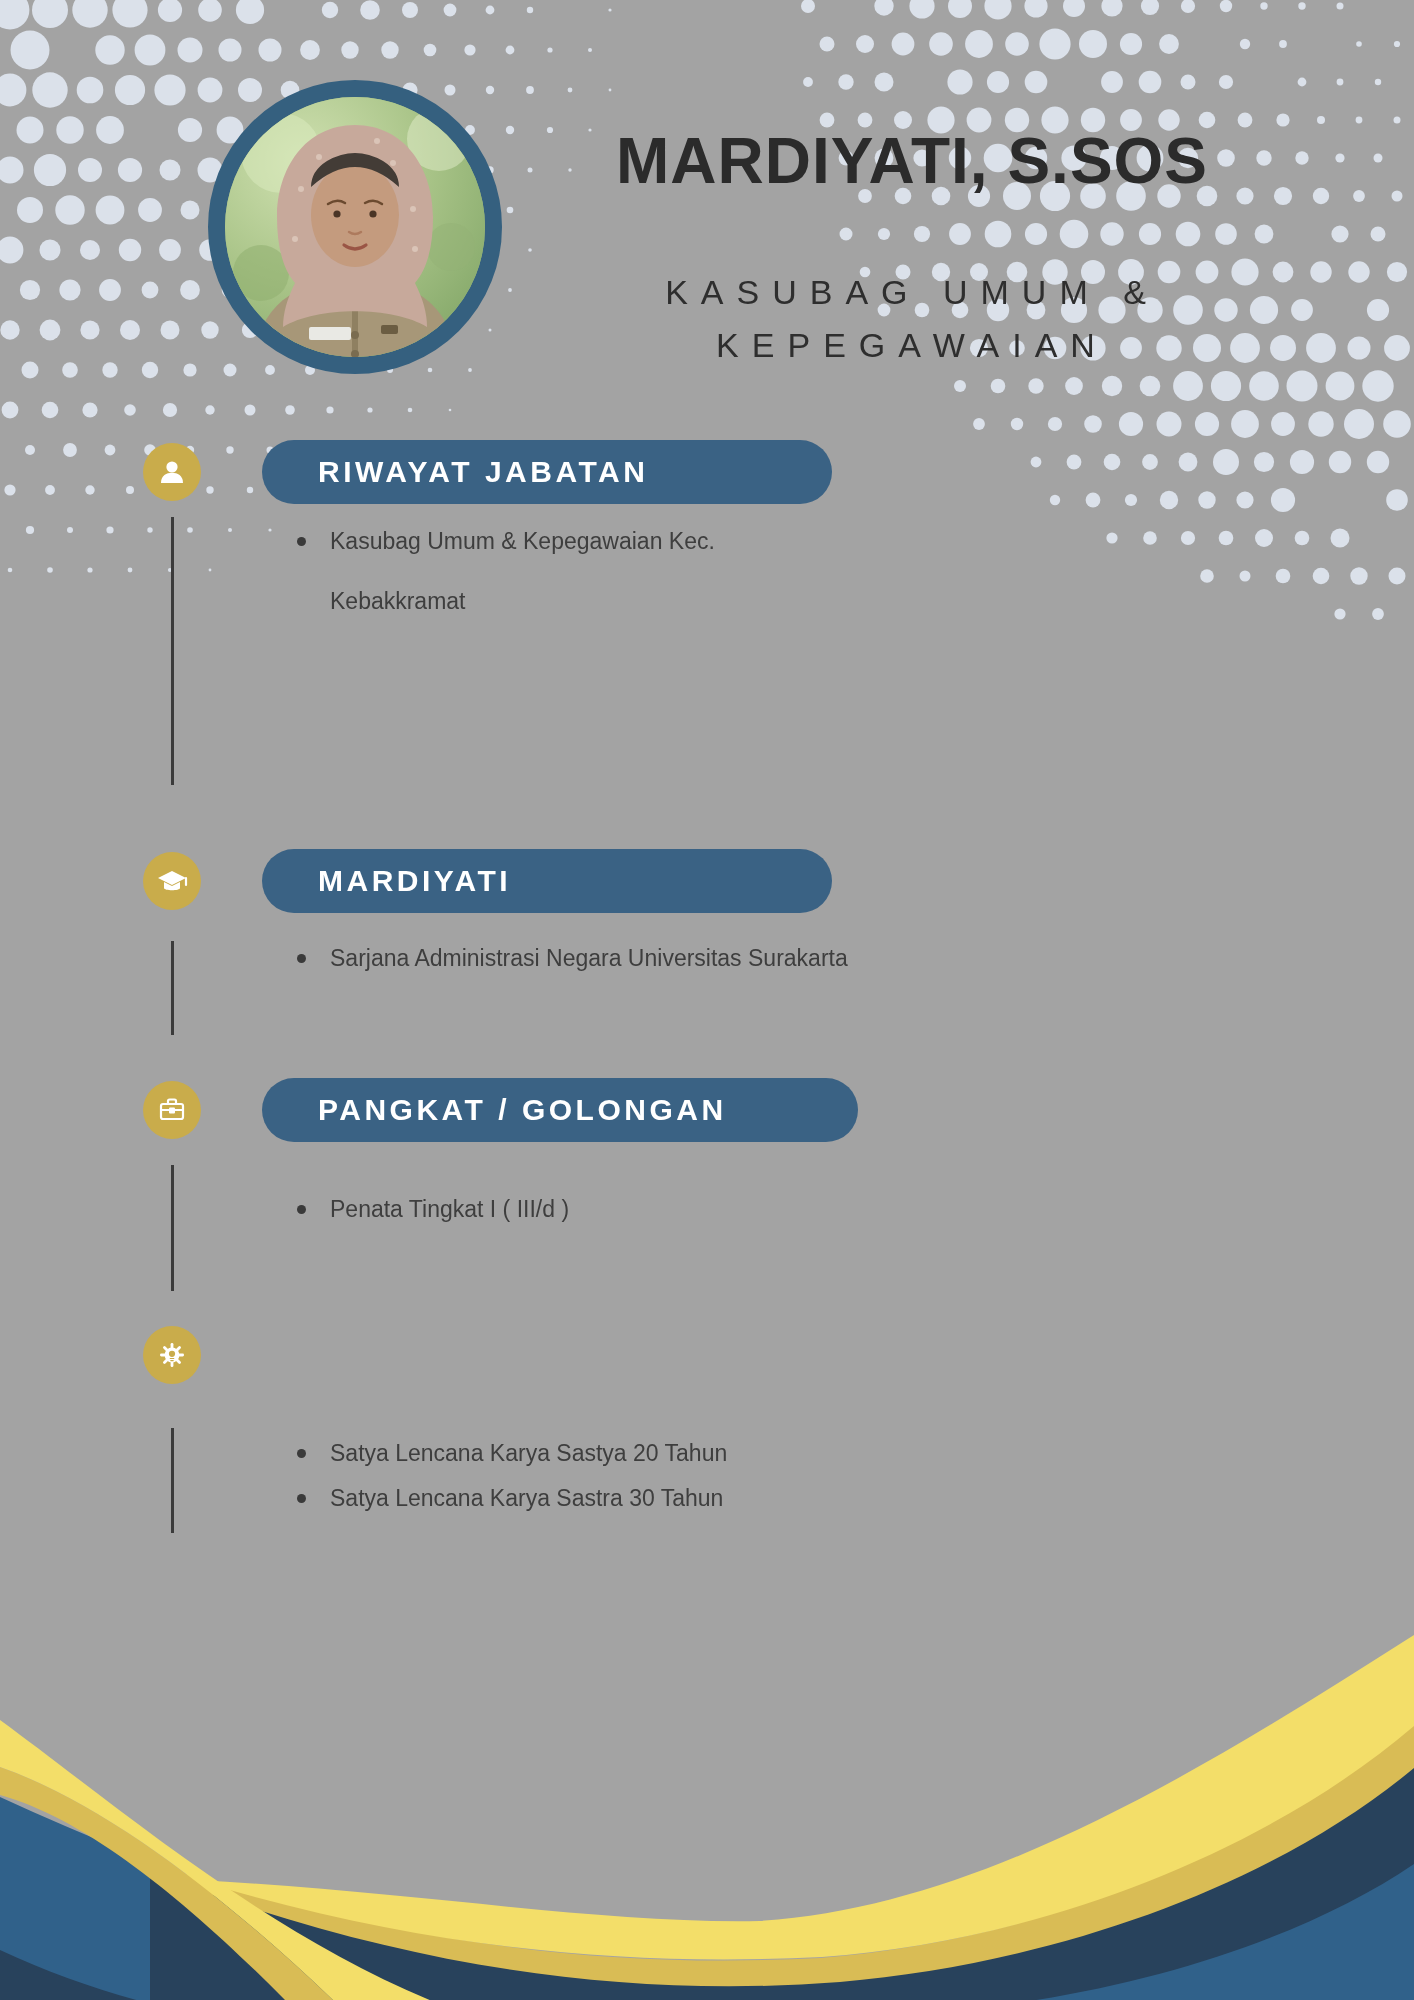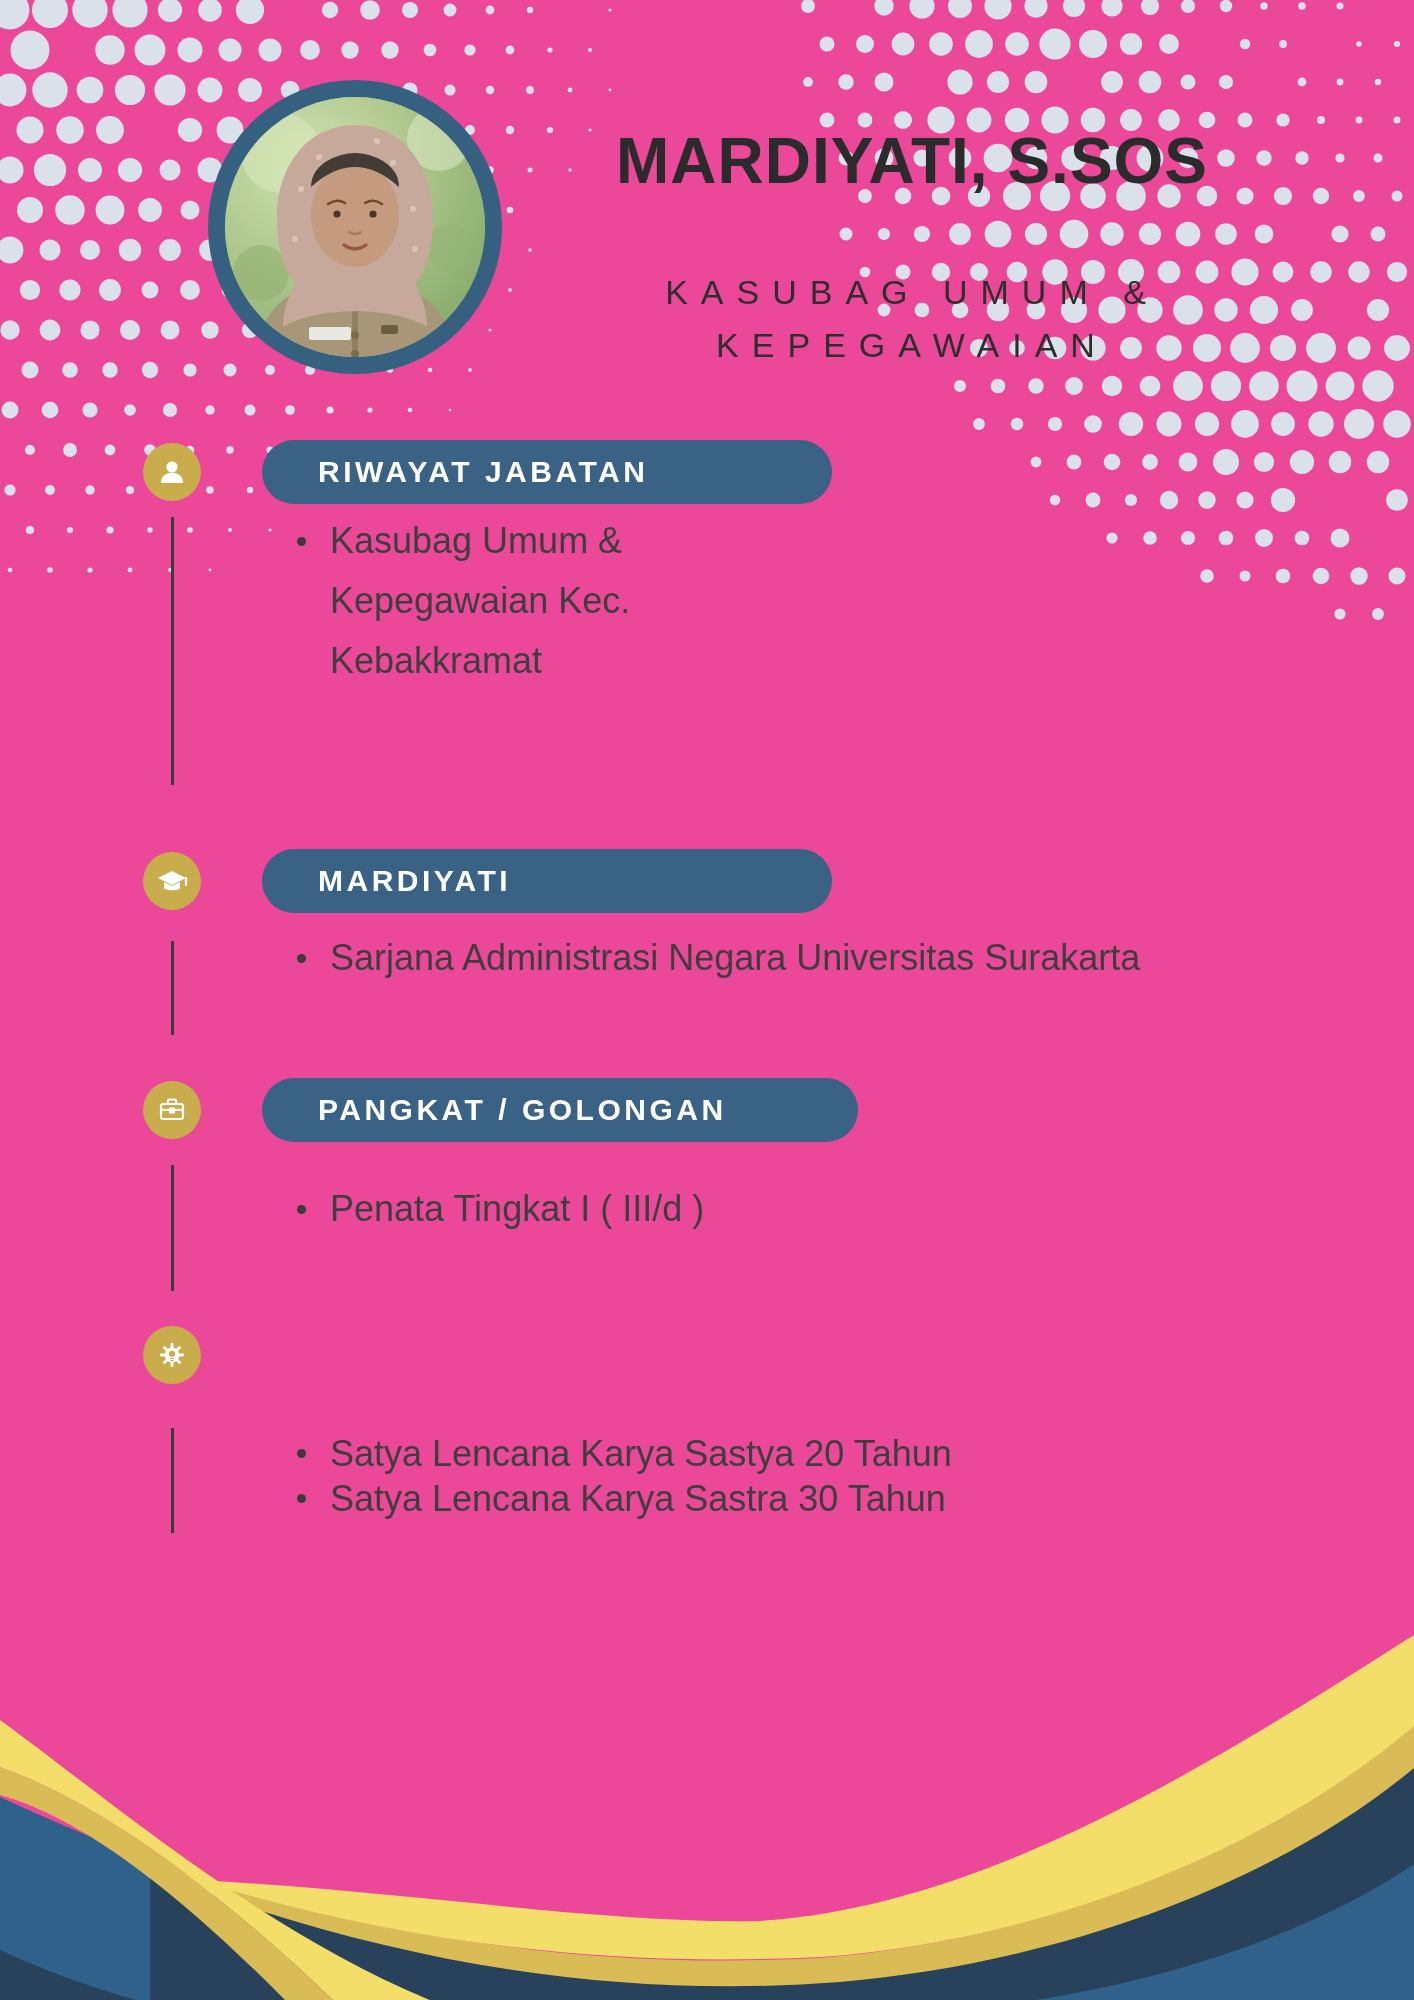--- a/index.html
+++ b/index.html
@@ -1,21 +1,21 @@
 <!DOCTYPE html>
 <html style="--banner: #3A6284; --ring: #35607F; --gold: #C9AC4B; --dot: #DBE1EA; --wave-yellow: #F3DE69; --wave-gold: #D9BC55; --wave-navy: #28425C; --wave-blue: #30618A; --text-dark: #2B2B2B; --text-body: #3E3E3E;"><head>
 <meta charset="utf-8">
 <style>
   :root{
     --banner:#3A6284; --ring:#35607F; --gold:#C9AC4B; --dot:#DBE1EA;
     --wave-yellow:#F3DE69; --wave-gold:#D9BC55; --wave-navy:#28425C; --wave-blue:#30618A;
     --text-dark:#2B2B2B; --text-body:#3E3E3E;
   }
   html,body{margin:0;padding:0;background:#fff;}
-  .page{position:relative;width:1414px;height:2000px;overflow:hidden;background:#ec4899;
+  .page{position:relative;width:1414px;height:2000px;overflow:hidden;background:#a3a3a3;
         font-family:"Liberation Sans",sans-serif;}
   .halftone{position:absolute;z-index:0;pointer-events:none;}
   #ht-tl{left:0;top:0;}
   #ht-tr{right:0;top:0;}
 
   
   .photo-wrap{position:absolute;left:208px;top:80px;width:260px;height:260px;border-radius:50%;
       border:17px solid var(--ring);overflow:hidden;z-index:3;background:#9db77f;}
   .photo-wrap svg{display:block;}
 
@@ -28,21 +28,21 @@
   
   .icon-circle{position:absolute;left:143px;width:58px;height:58px;border-radius:50%;
         background:var(--gold);display:flex;align-items:center;justify-content:center;z-index:2;}
   .banner{position:absolute;left:262px;height:64px;border-radius:32px;background:var(--banner);
         color:#fff;font-size:30px;font-weight:bold;letter-spacing:3.5px;line-height:64px;
         padding-left:56px;box-sizing:border-box;z-index:2;}
   .banner.w1{width:570px;}
   .banner.w2{width:596px;}
   .tline{position:absolute;left:171px;width:2.5px;background:#3b3b3b;z-index:1;}
 
-  .items{position:absolute;left:330px;color:var(--text-body);font-size:36px;z-index:2;}
+  .items{position:absolute;left:330px;color:var(--text-body);font-size:23px;z-index:2;}
   .items ul{list-style:none;margin:0;padding:0;}
   .items li{position:relative;}
   .items li::before{content:"";position:absolute;left:-33px;width:9px;height:9px;border-radius:50%;
         background:#3a3a3a;}
   #items-1{top:511px;width:480px;}
   #items-1 li{line-height:60px;}
   #items-1 li::before{top:26px;}
   #items-2{top:935px;width:980px;}
   #items-2 li{line-height:46px;}
   #items-2 li::before{top:19px;}

